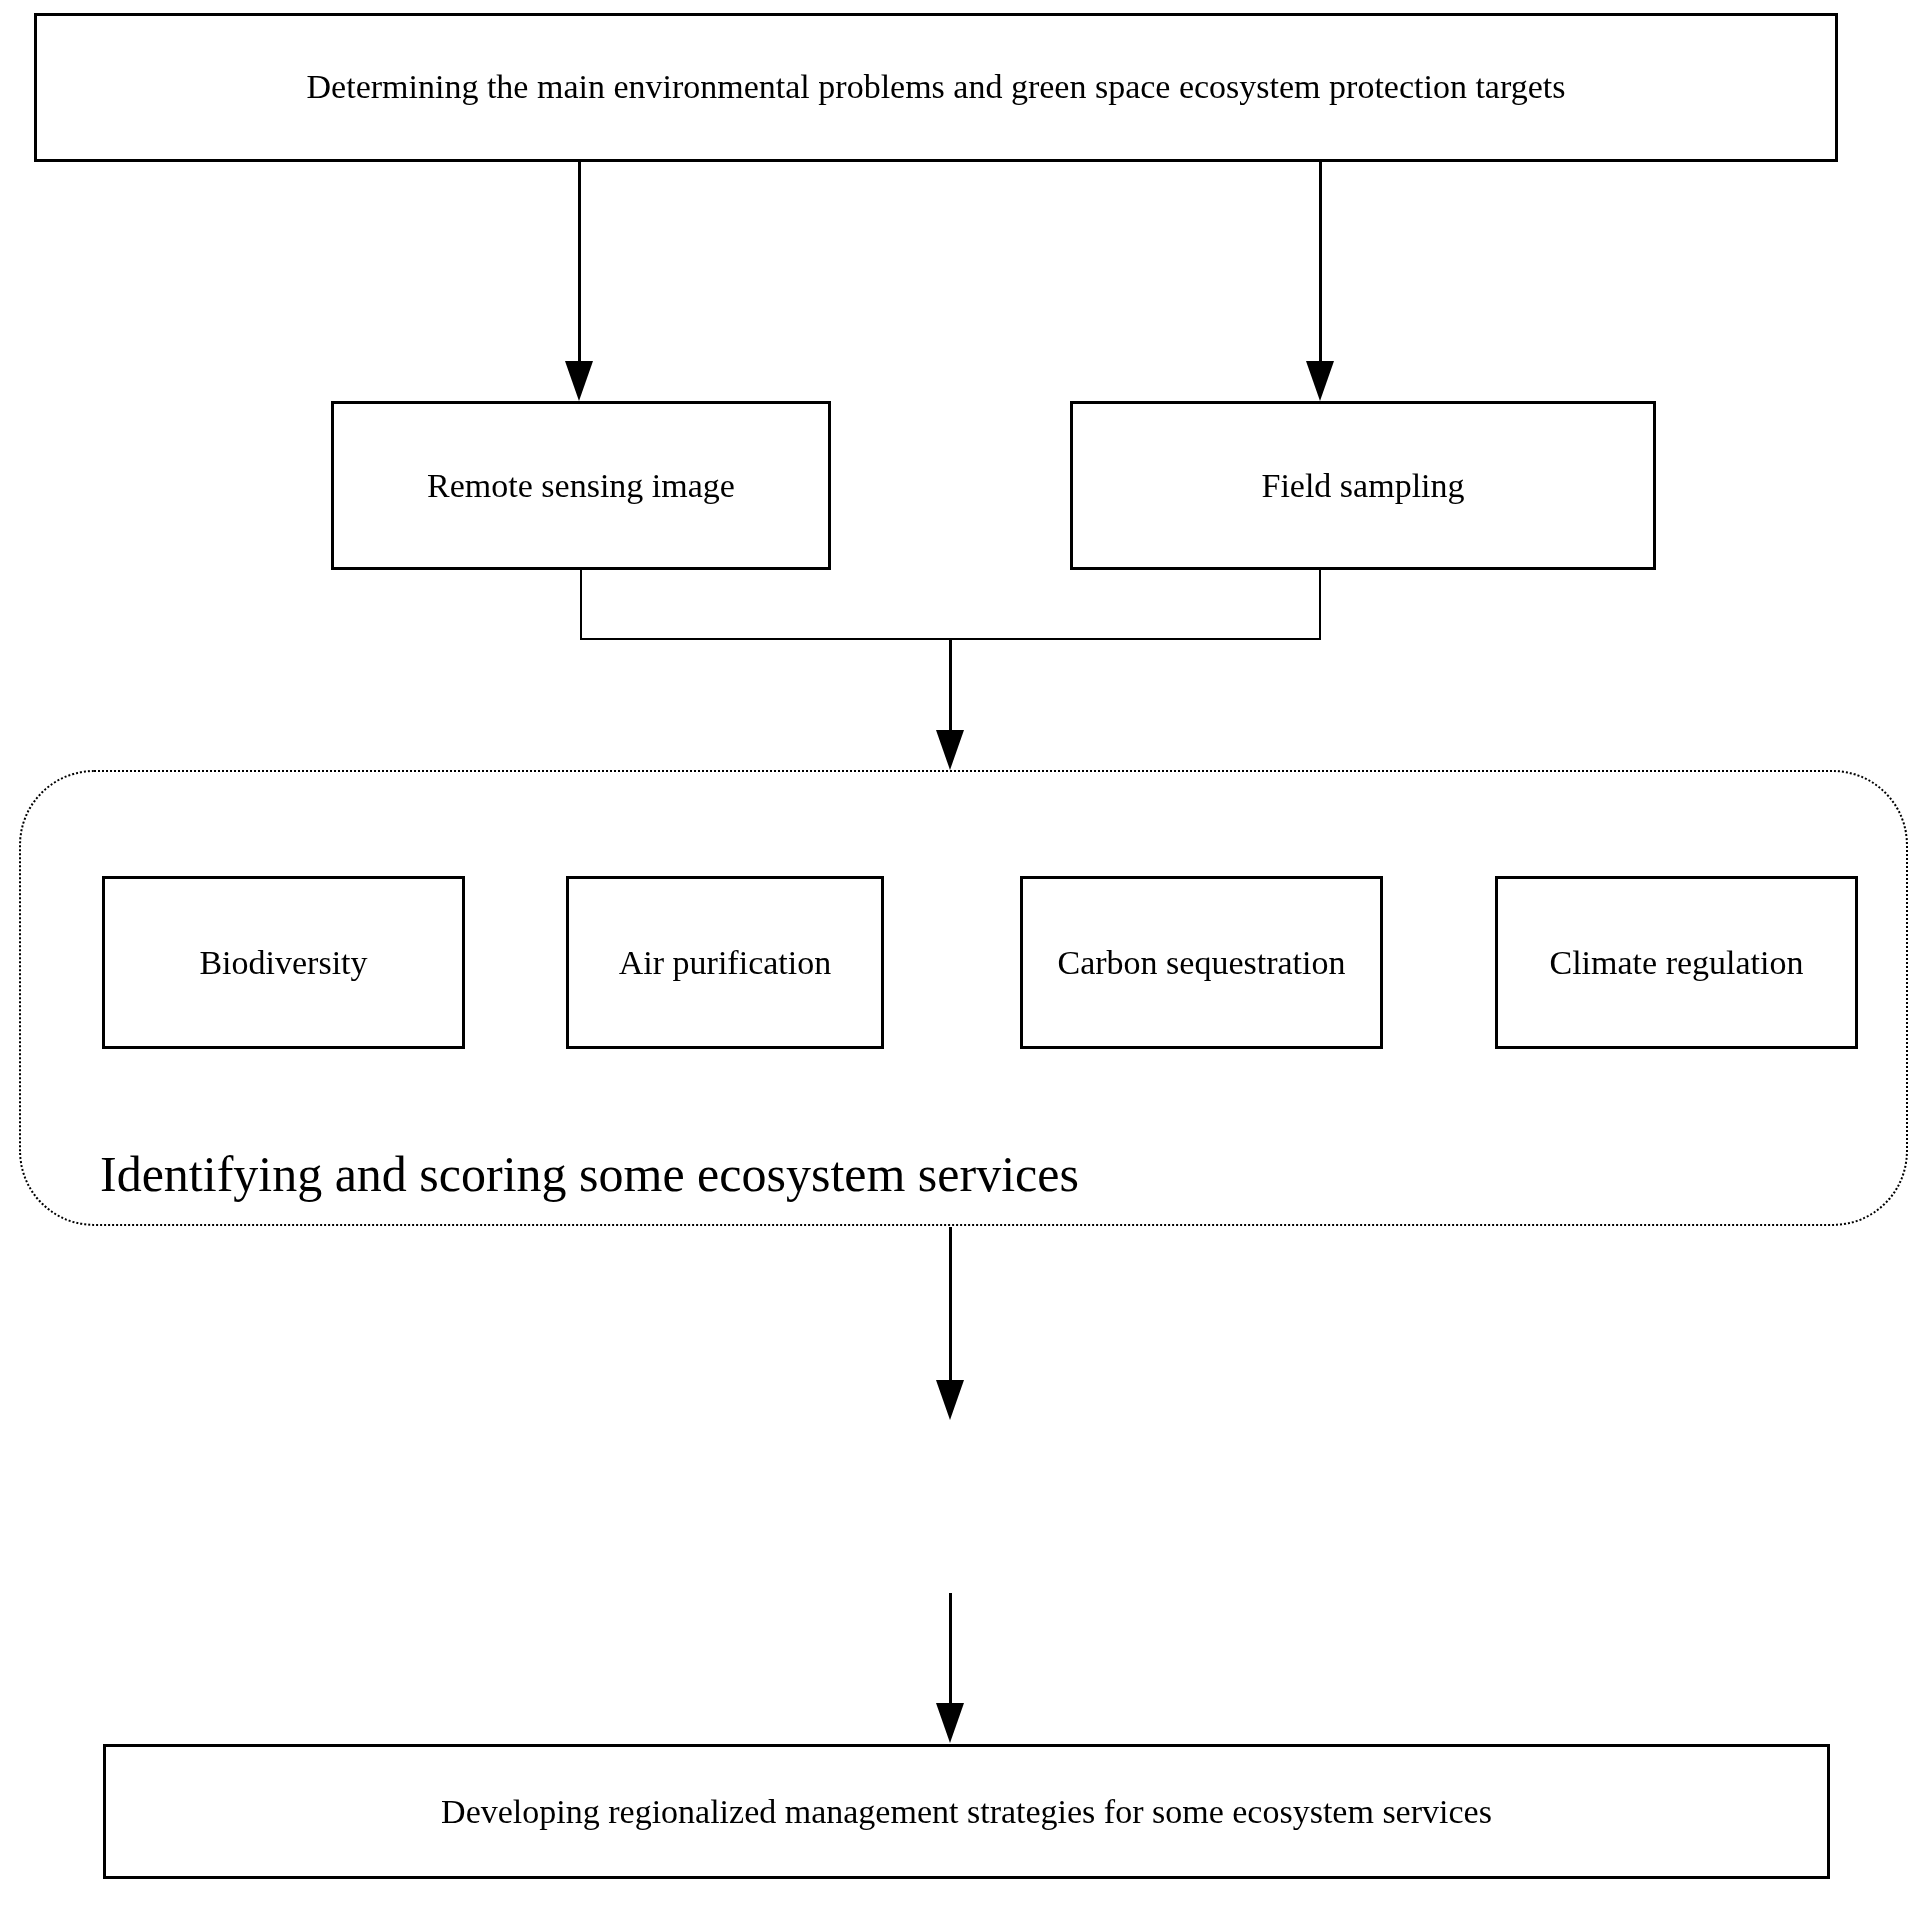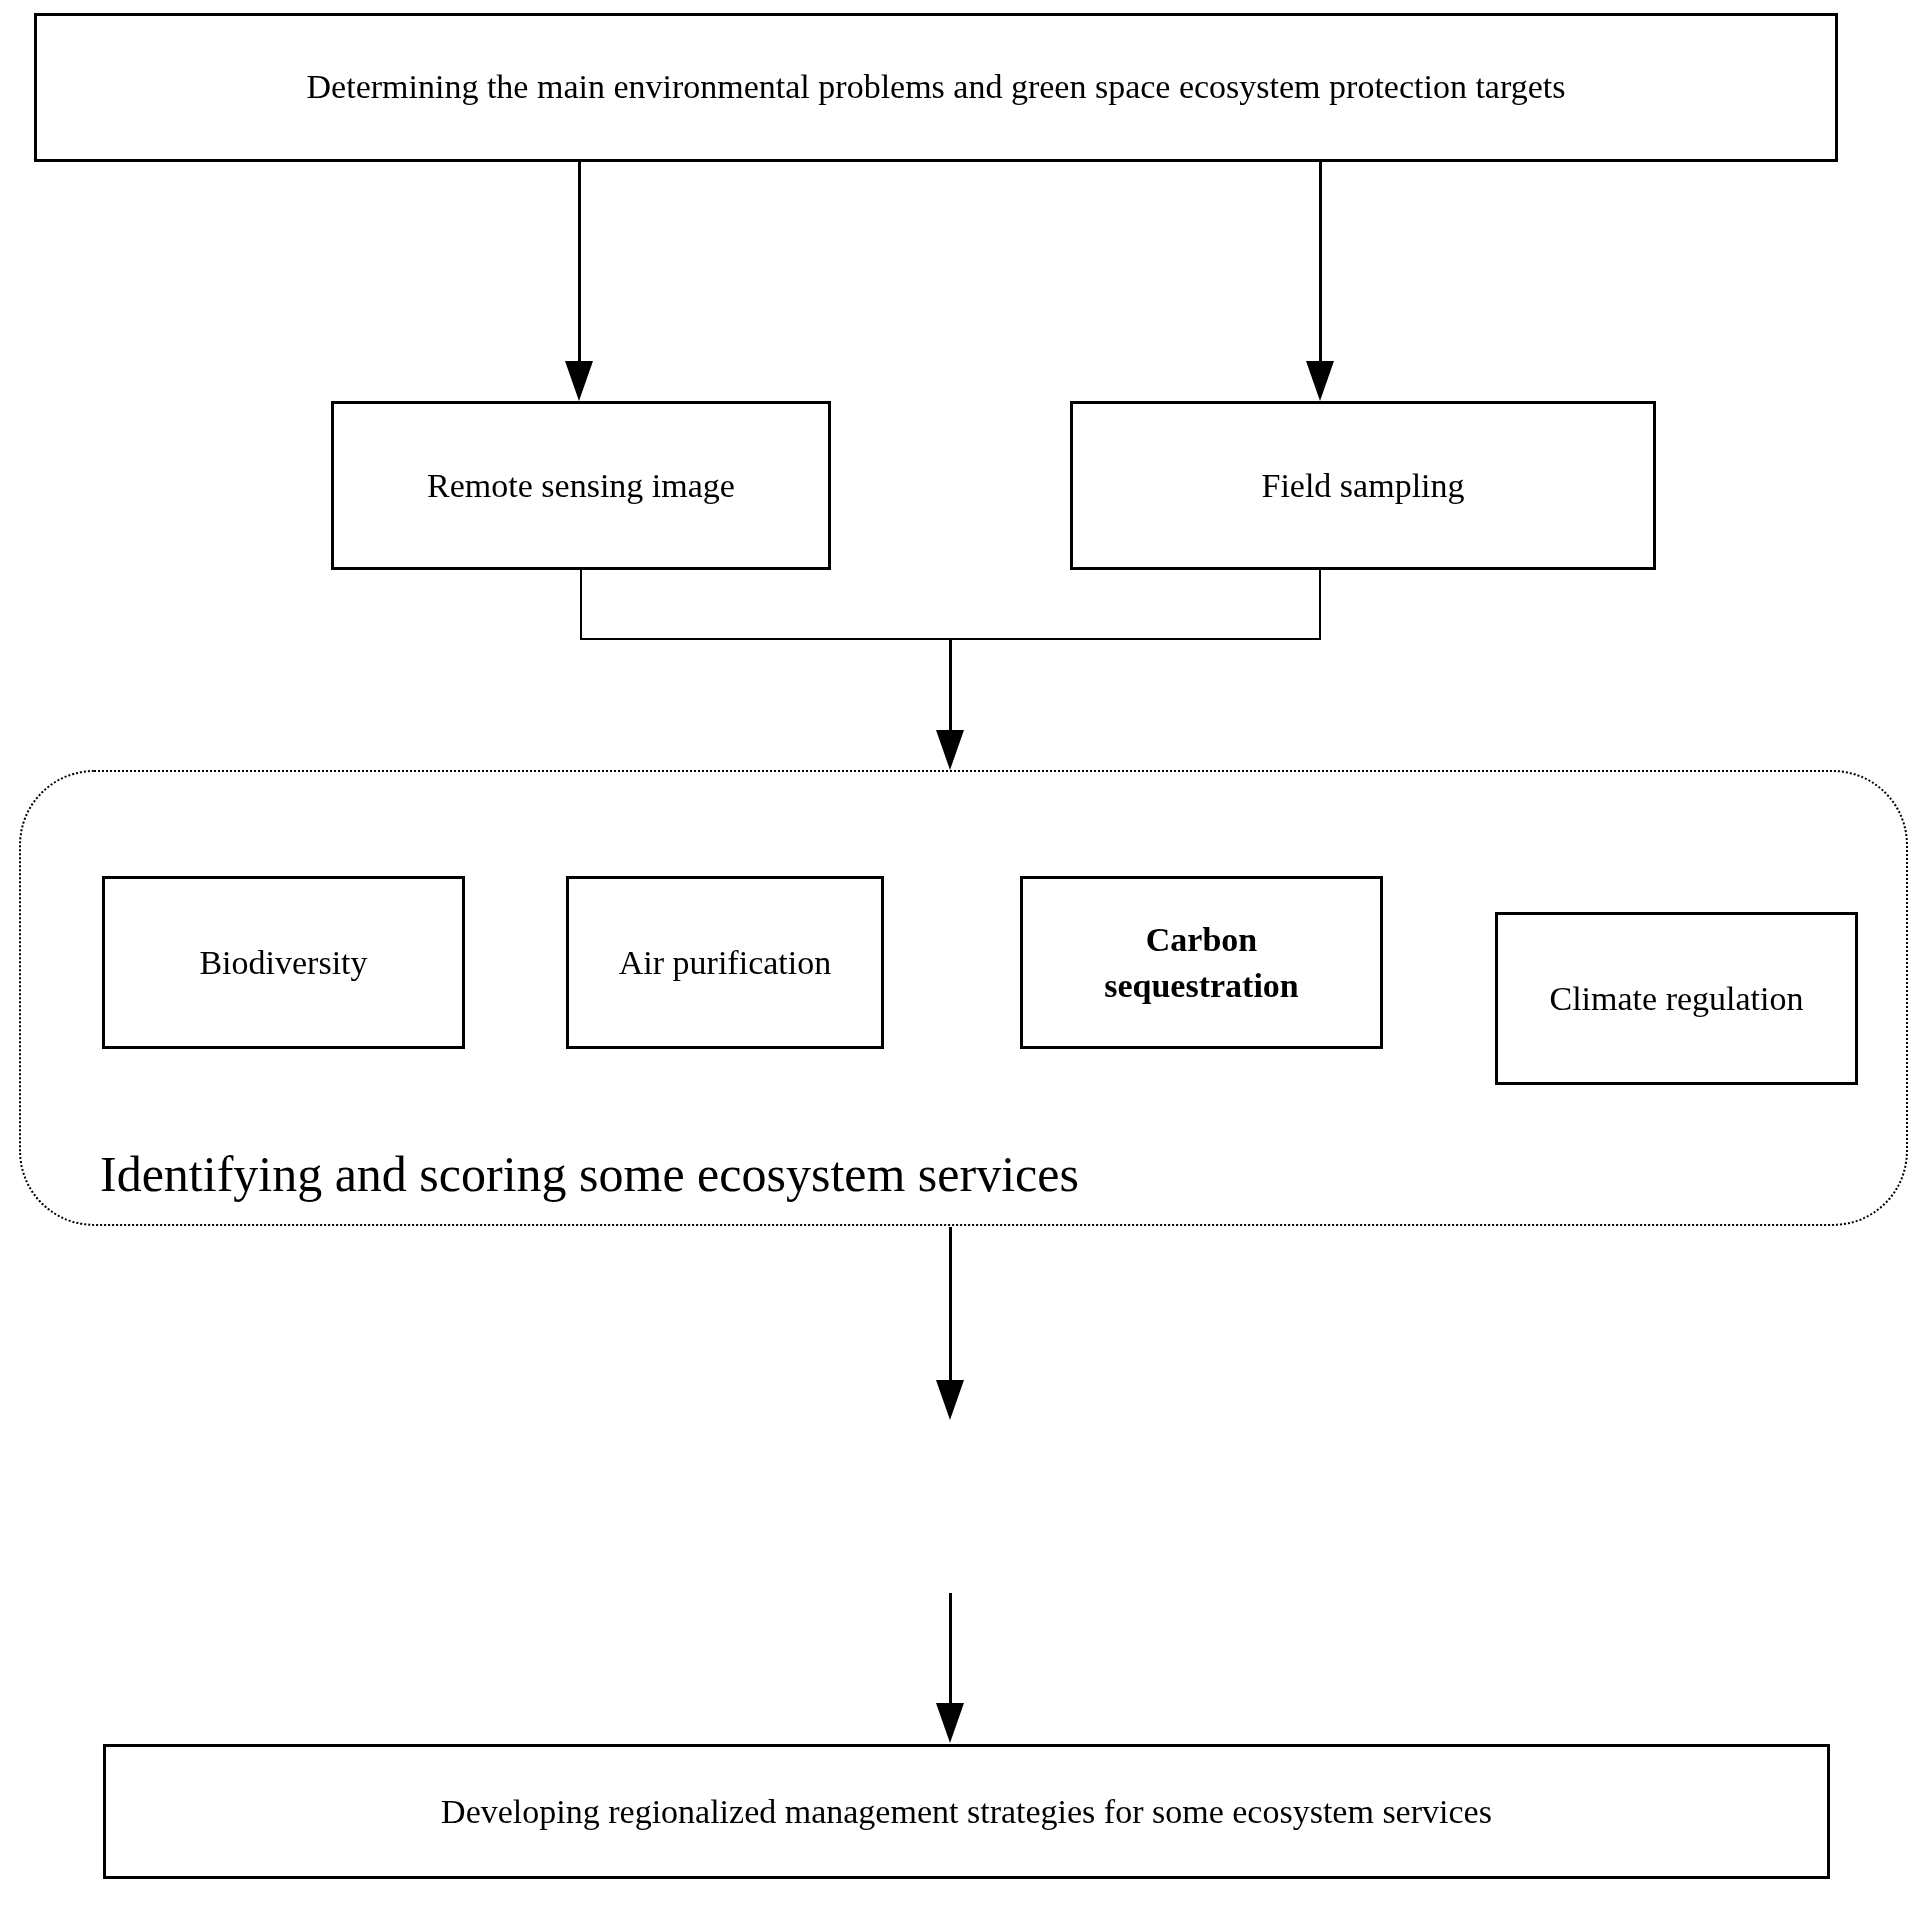--- a/index.html
+++ b/index.html
@@ -89,24 +89,24 @@
   <div class="arrowhead" style="left:936px; top:730px;"></div>
 
   <div class="dashed-group" style="left:19px; top:770px; width:1889px; height:456px;"></div>
 
   <div class="box service-box" style="left:102px; top:876px; width:363px; height:173px;">
     <span>Biodiversity</span>
   </div>
   <div class="box service-box" style="left:566px; top:876px; width:318px; height:173px;">
     <span>Air purification</span>
   </div>
-  <div class="box service-box" style="left:1020px; top:876px; width:363px; height:173px;font-weight:bold;">
+  <div class="box service-box" style="left:1020px; top:876px; width:363px; height:173px;">
     <span>Carbon sequestration</span>
   </div>
-  <div class="box service-box" style="left:1495px; top:876px; width:363px; height:173px;margin-top:36px;">
+  <div class="box service-box" style="left:1495px; top:876px; width:363px; height:173px;">
     <span>Climate regulation</span>
   </div>
 
   <div class="caption" style="left:100px; top:1145px;">
     <span>Identifying and scoring some ecosystem services</span>
   </div>
 
   <div class="vline" style="left:949px; top:1227px; height:156px;"></div>
   <div class="arrowhead" style="left:936px; top:1380px;"></div>
 

